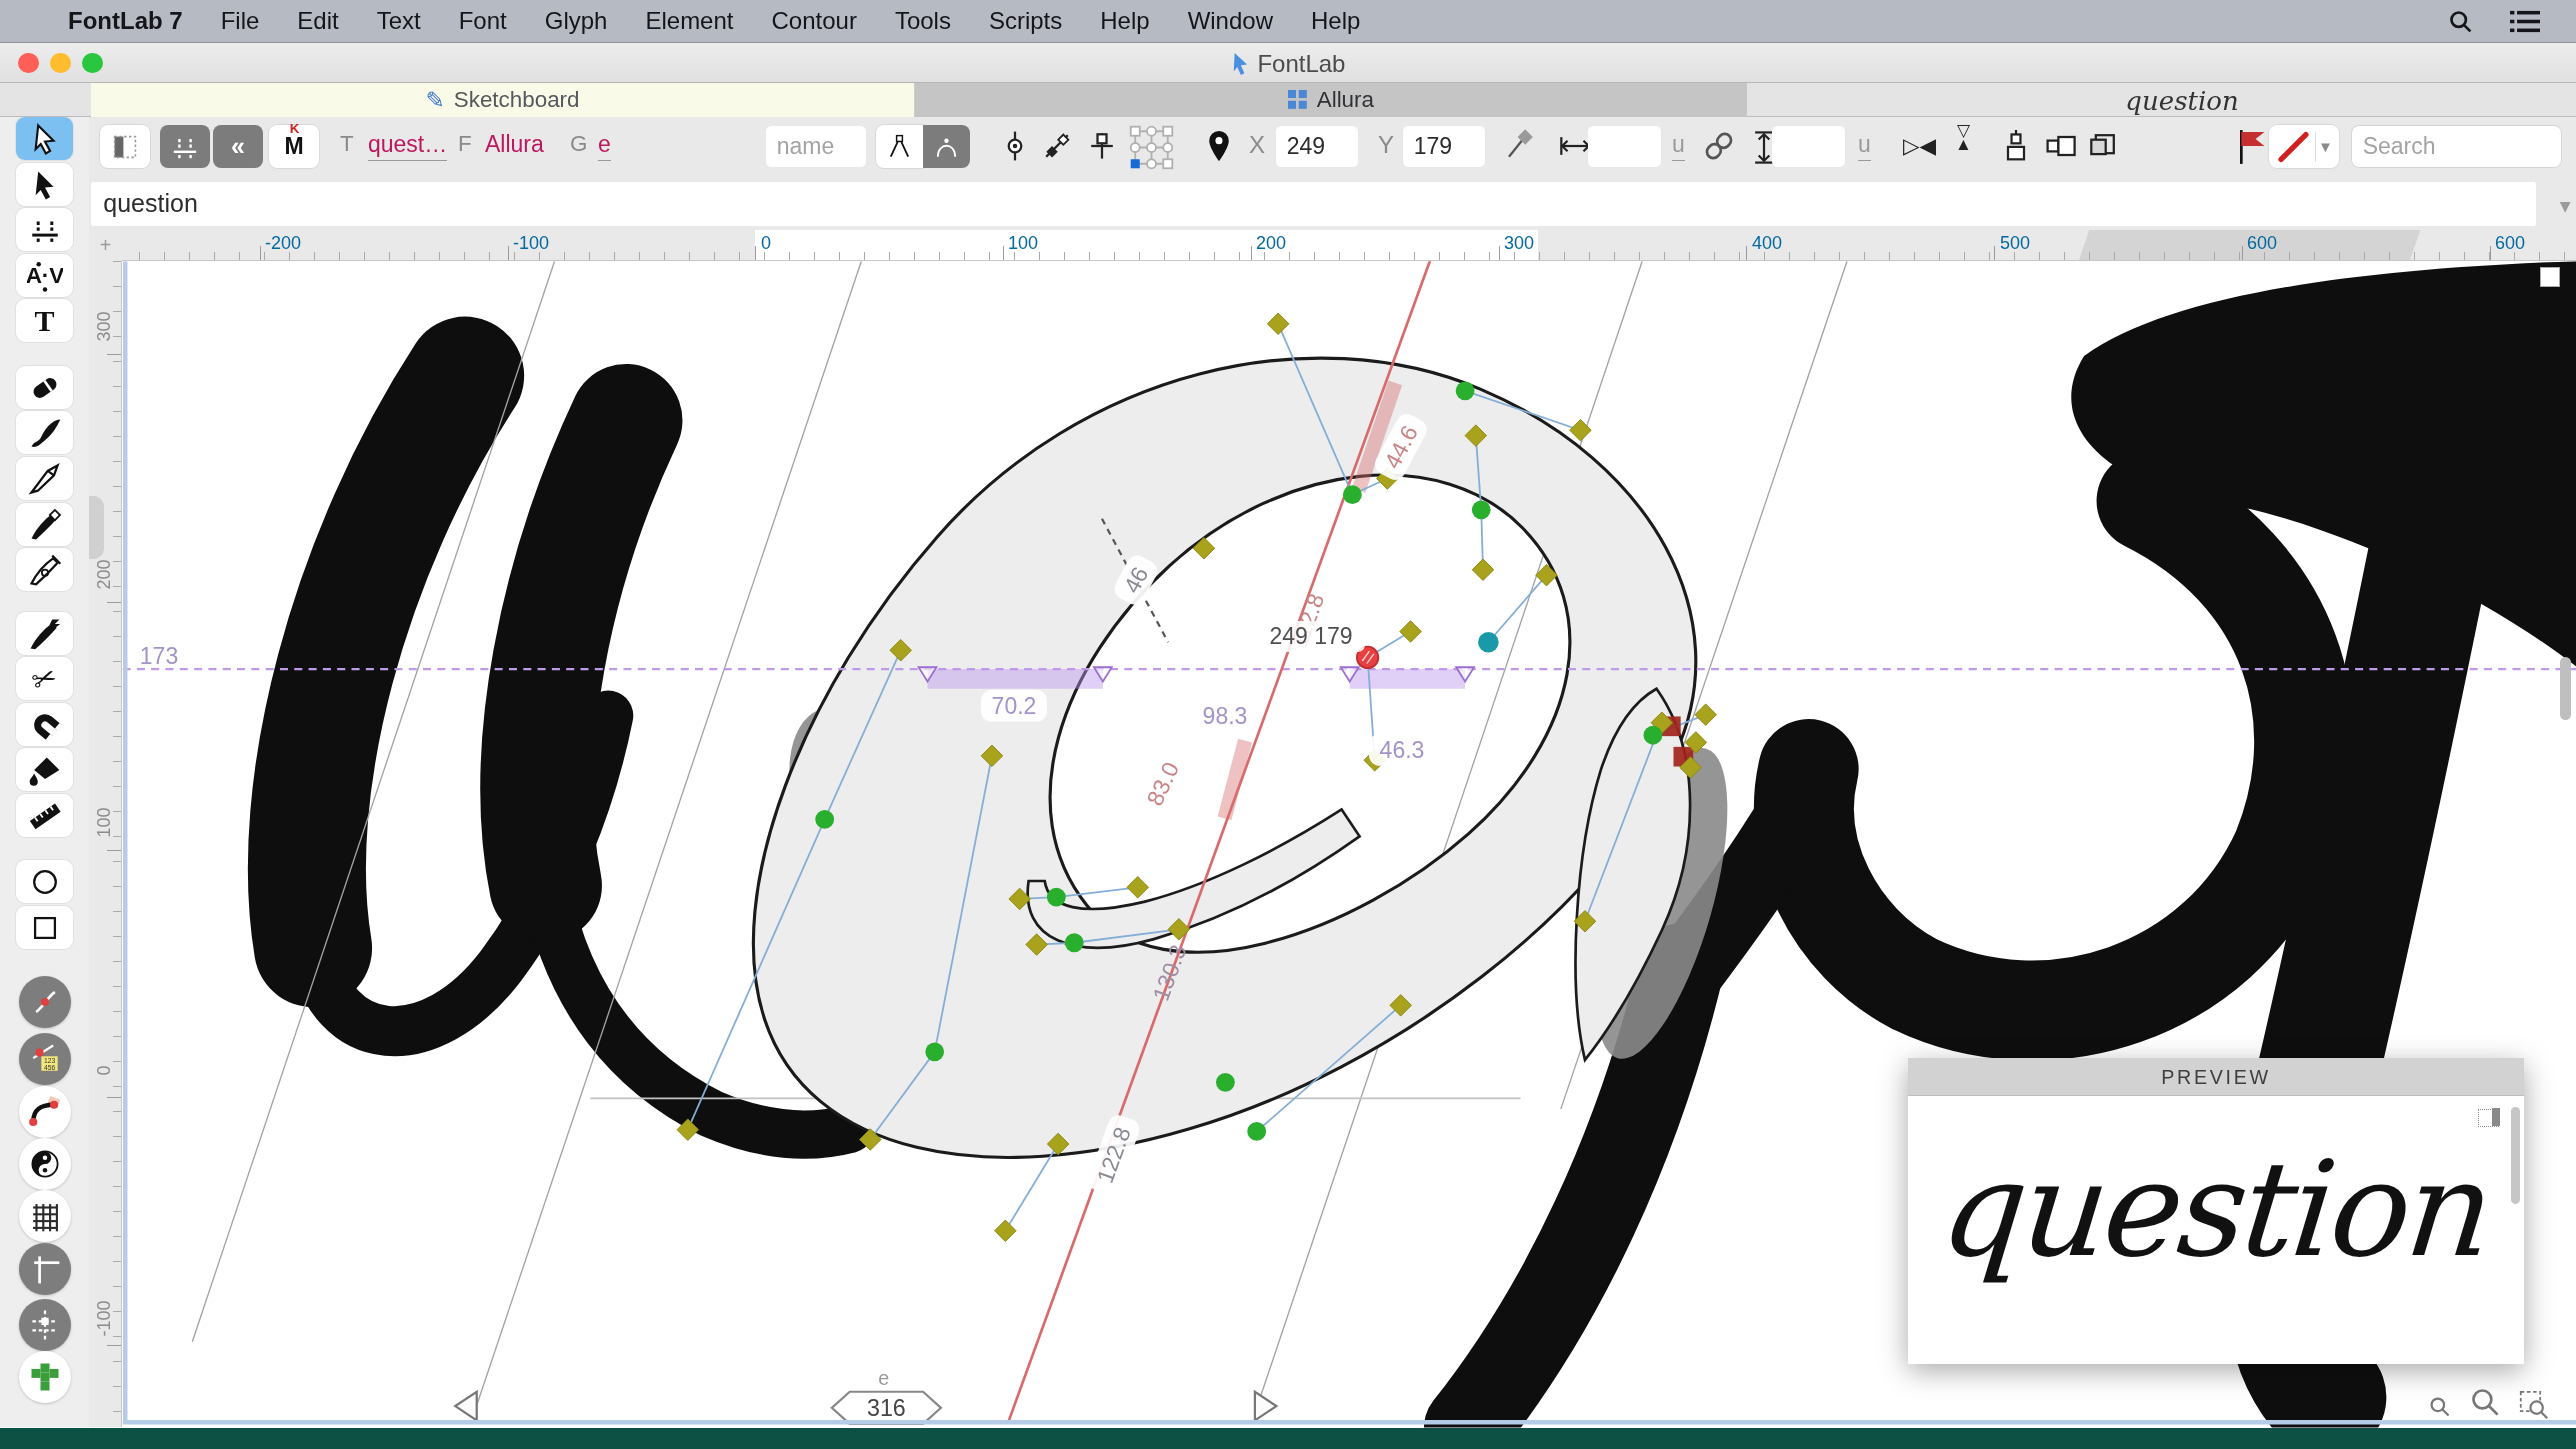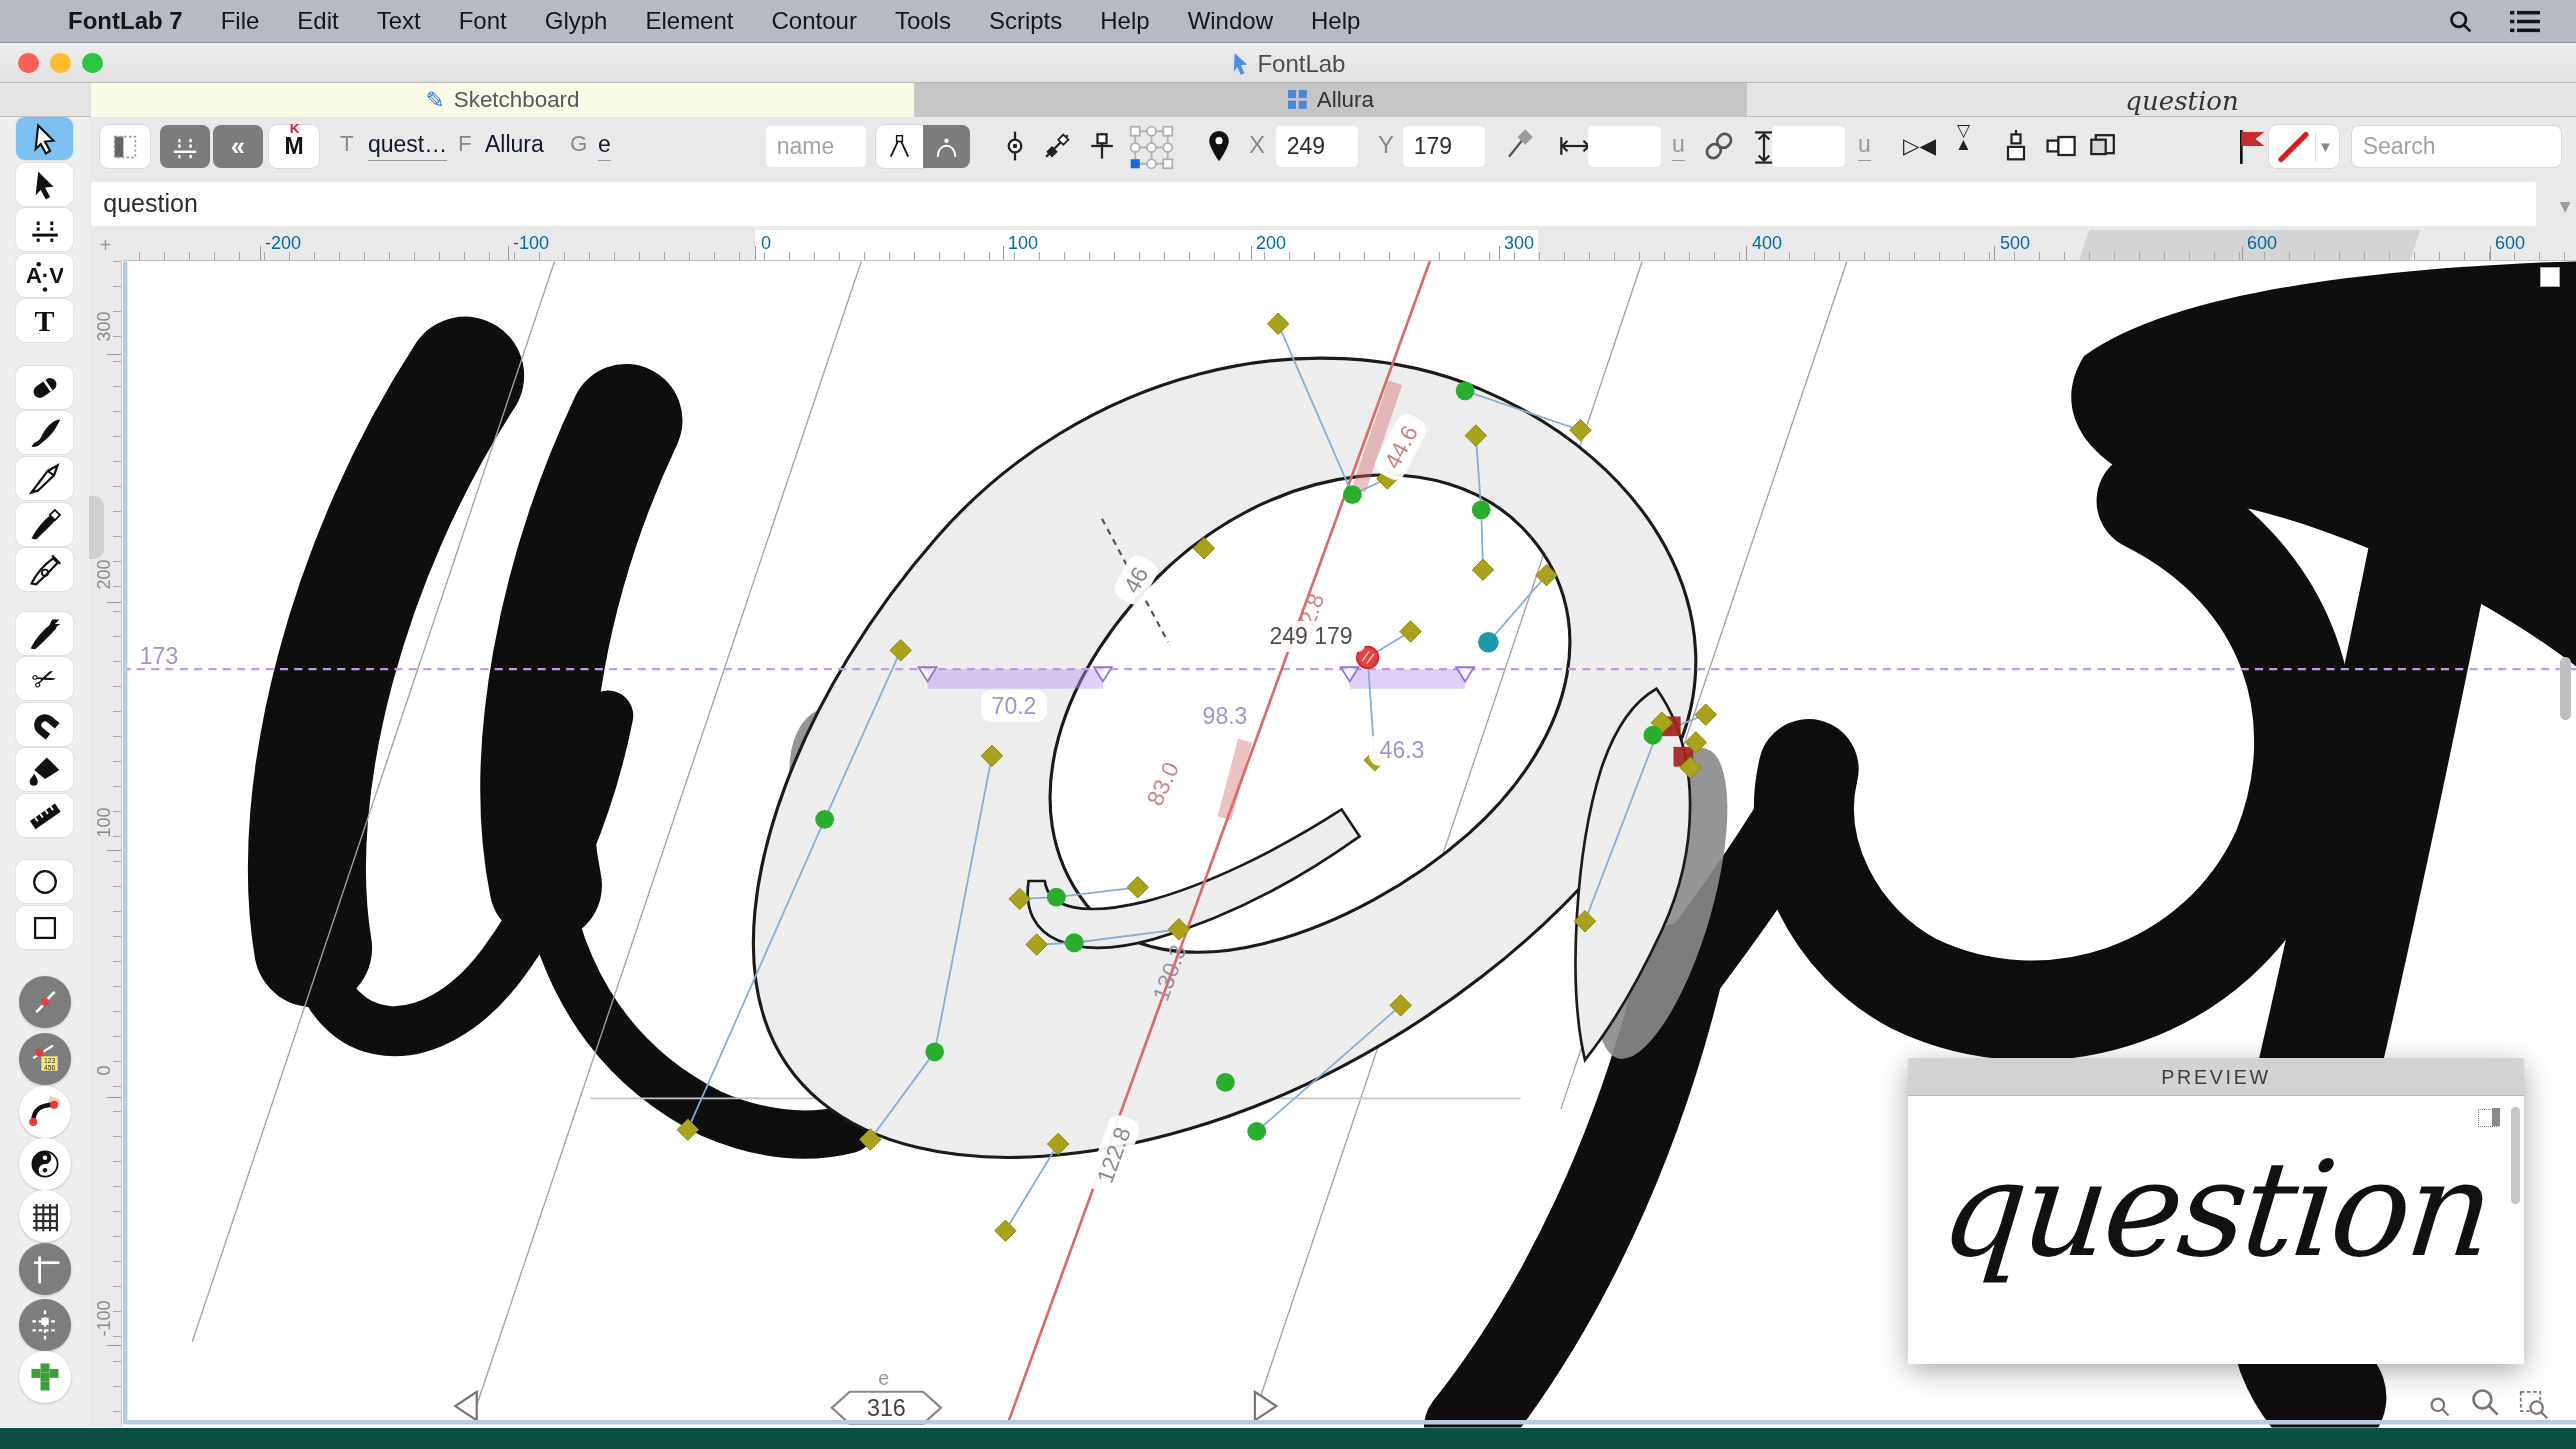--- a/index.html
+++ b/index.html
@@ -33,21 +33,21 @@
     font-family:"DejaVu Serif", serif; font-style:italic; font-size:26px; color:#333; line-height:36px; }
 
   
   #toolbar { position:absolute; left:89px; top:117px; width:2487px; height:60px;
     background:#e9e9e9; z-index:57; font-size:23px; color:#333; }
   .tb-btn { position:absolute; top:8px; height:43px; border-radius:8px; display:flex;
     align-items:center; justify-content:center; }
   .tb-white { background:#fff; box-shadow:0 0 0 0.9px #d8d8d8; }
   .tb-gray  { background:#7c7c7c; color:#fff; }
   .tb-label { position:absolute; top:14.3px; color:#8a8a8a; font-size:22.4px; }
-  .tb-value { position:absolute; top:14.3px; color:#0f172a; font-size:23px; }
+  .tb-value { position:absolute; top:14.3px; color:#be185d; font-size:23px; }
   .tb-under { border-bottom:1.8px solid #9a9a9a; padding-bottom:1.8px; }
   .tb-input { position:absolute; top:9px; height:41px; border:none; background:#fff;
     border-radius:5.4px; font-size:23px; color:#2c2c2c; padding:0 10.7px;
     font-family:"Liberation Sans",sans-serif; }
   .tb-input::placeholder { color:#a3a3a3; }
   .tb-icon { position:absolute; top:10.7px; }
 
   
   #glyphbar { position:absolute; left:89px; top:177px; width:2487px; height:53px;
     background:#e9e9e9; z-index:56; }

